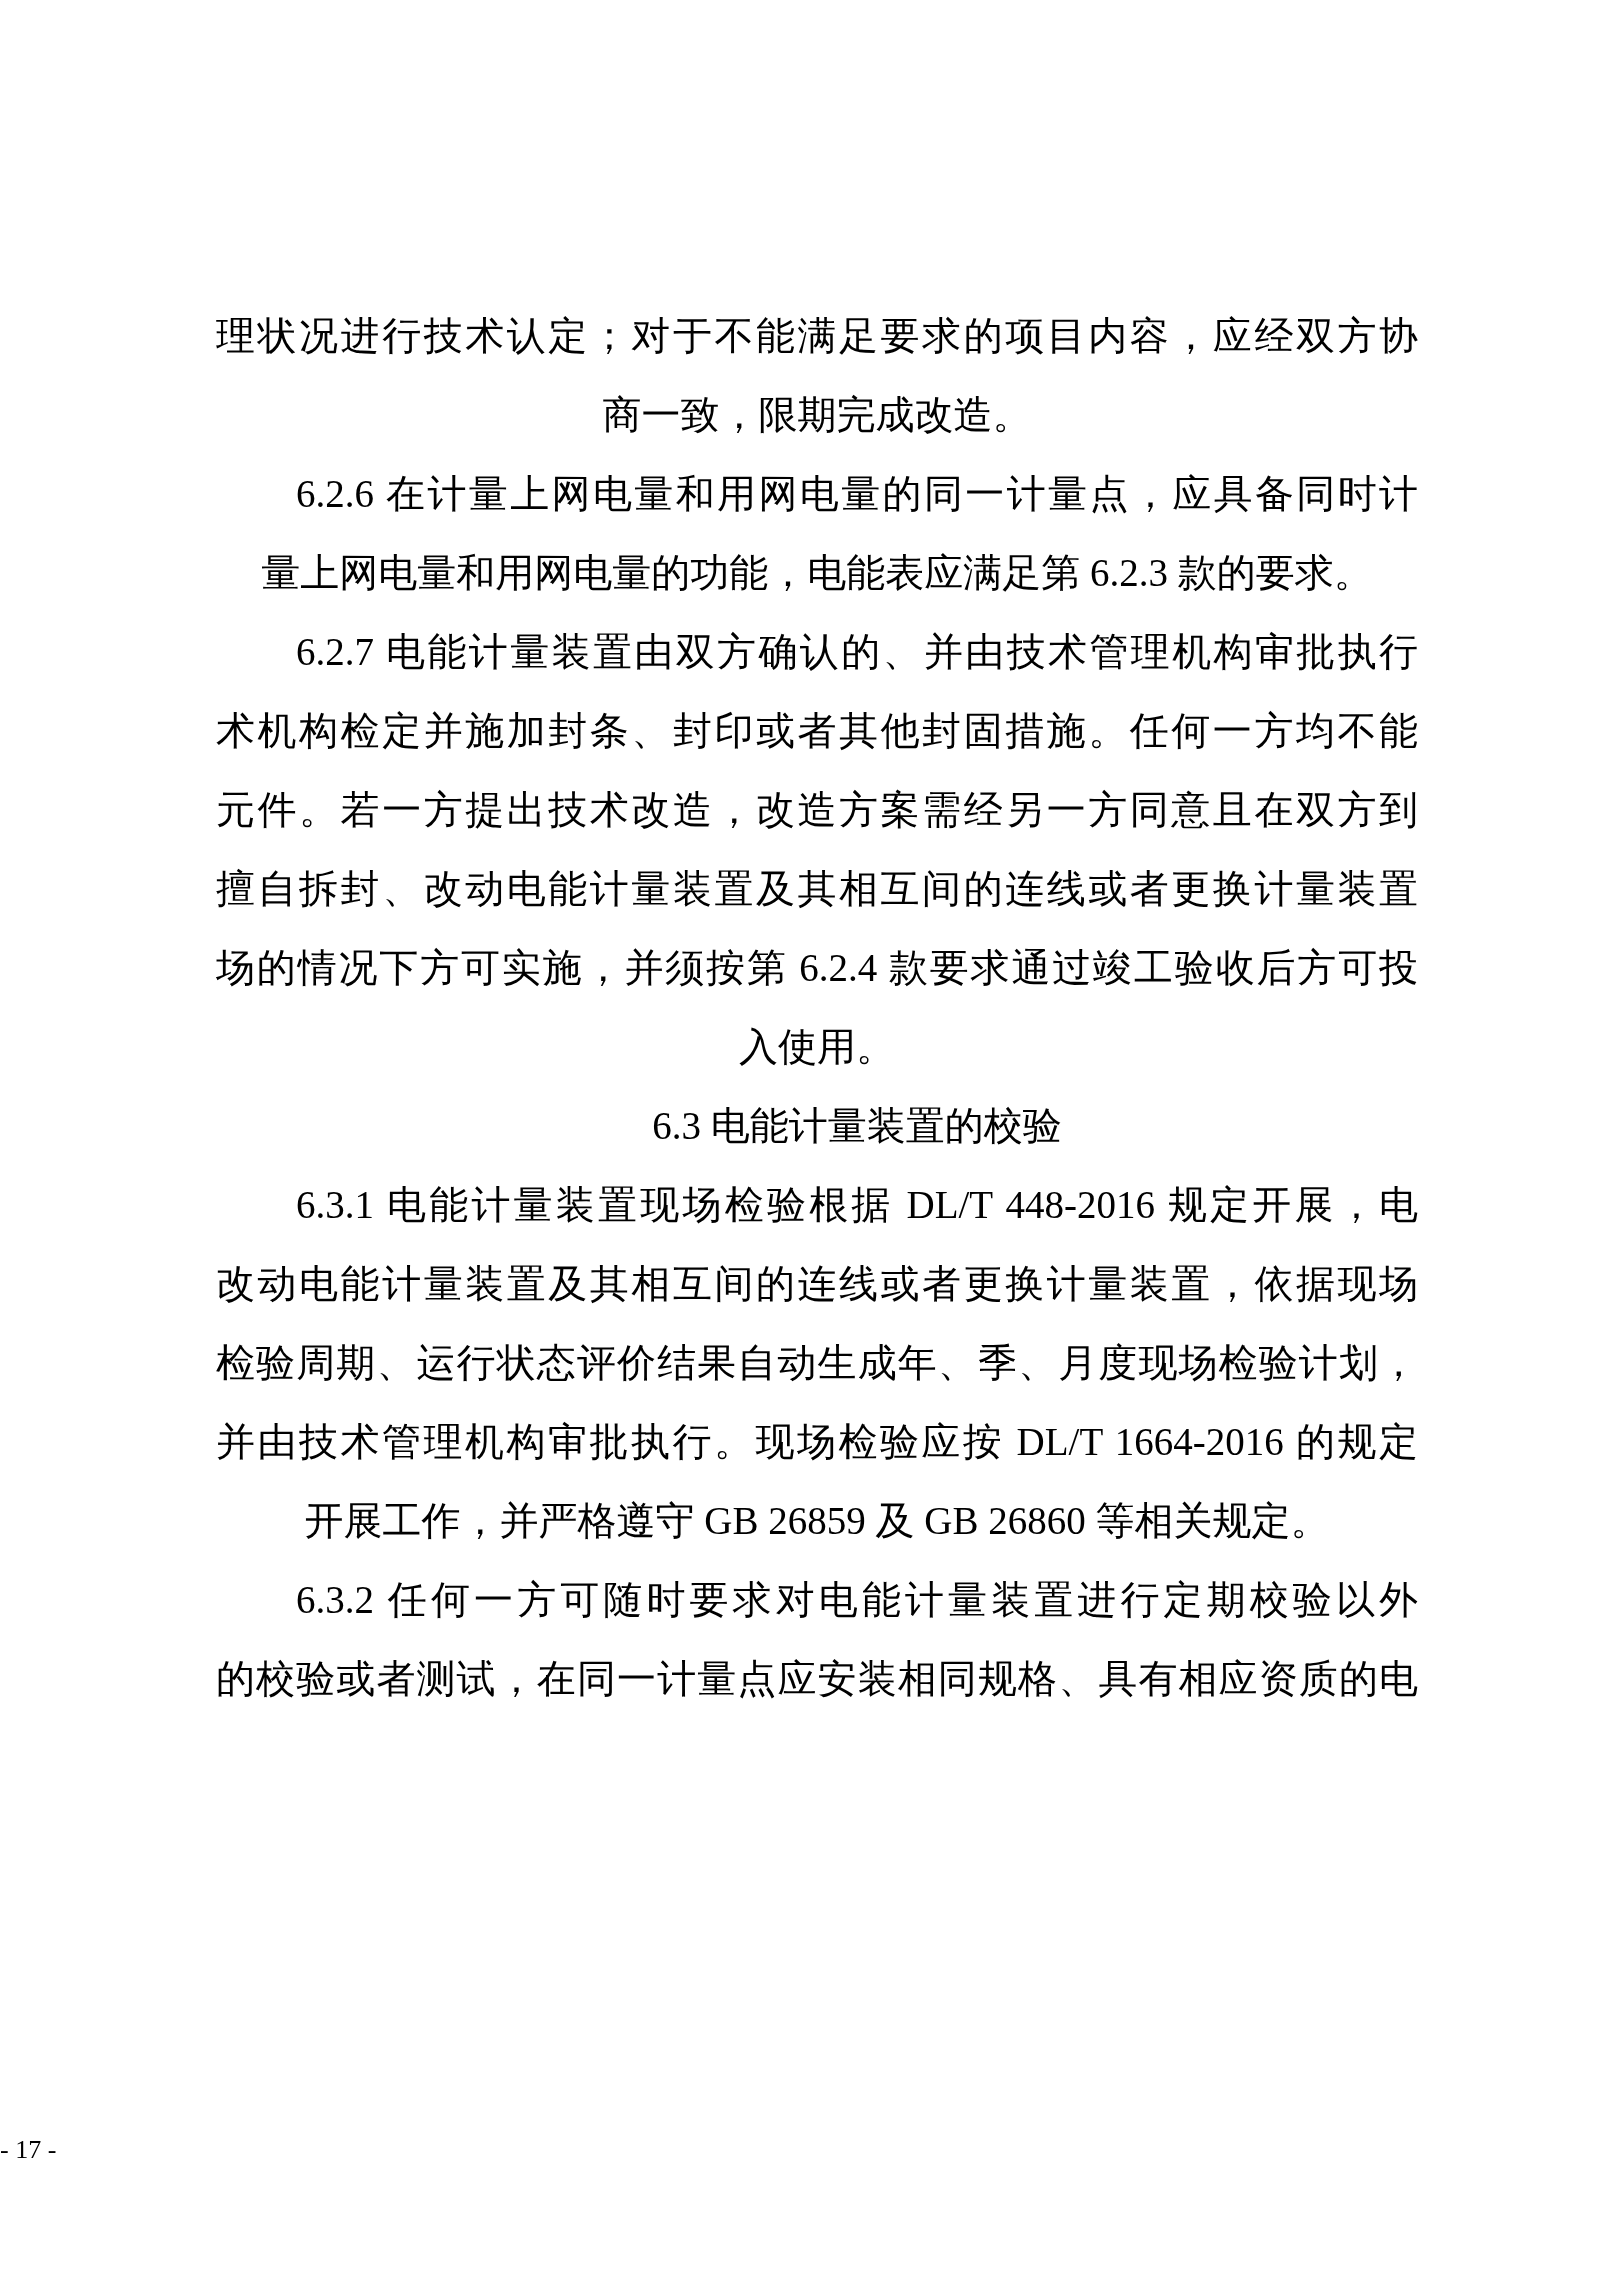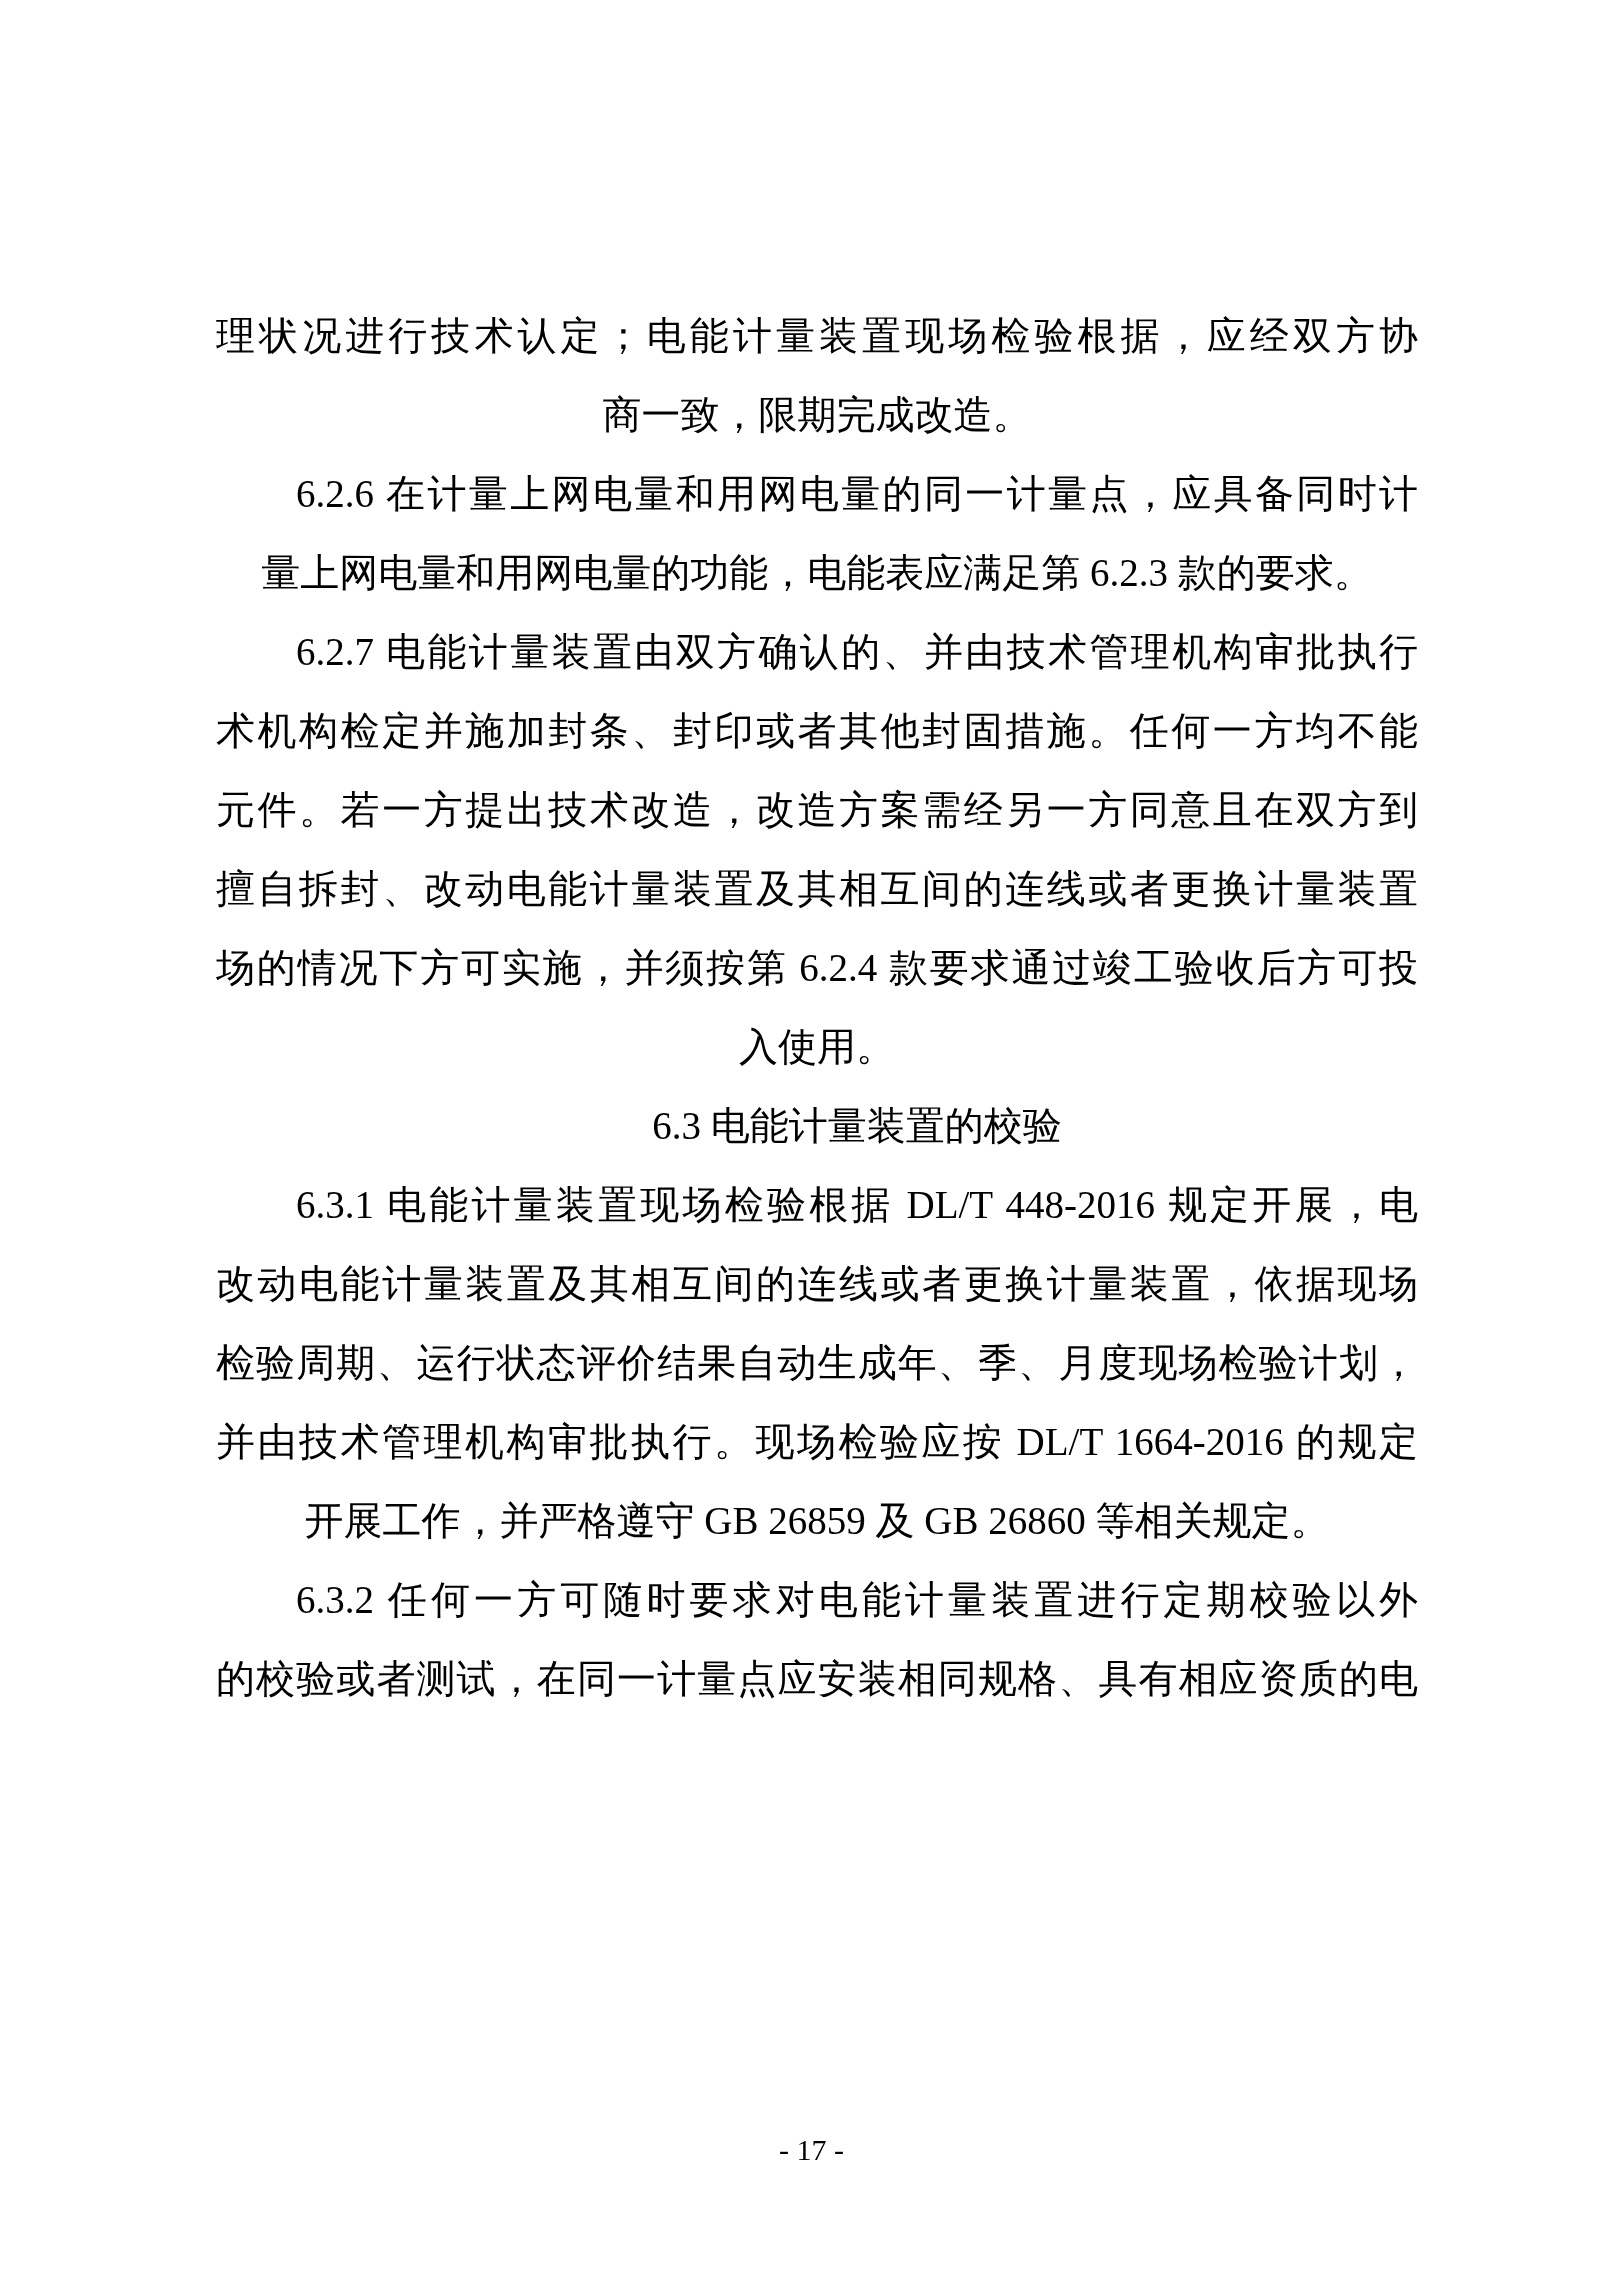--- a/index.html
+++ b/index.html
@@ -39,32 +39,31 @@
     text-justify: inter-character;
   }
   .line.indent {
     text-indent: 80px;
   }
   .page-number {
     position: absolute;
     top: 2127px;
     left: 0;
     width: 100%;
-    text-align: center;
-    font-size: 30px;
+    font-size: 26px;
     line-height: 45px;
     color: #000000;
   }
 </style>
 </head>
 <body>
 
 <div class="text-block">
     <div class="paragraph">
-      <div class="line fill">理状况进行技术认定；电能计量装置现场检验根据，应经双方协</div>
+      <div class="line fill">理状况进行技术认定；对于不能满足要求的项目内容，应经双方协</div>
       <div class="line">商一致，限期完成改造。</div>
     </div>
     <div class="paragraph">
       <div class="line fill indent">6.2.6 在计量上网电量和用网电量的同一计量点，应具备同时计</div>
       <div class="line">量上网电量和用网电量的功能，电能表应满足第 6.2.3 款的要求。</div>
     </div>
     <div class="paragraph">
       <div class="line fill indent">6.2.7 电能计量装置由双方确认的、并由技术管理机构审批执行</div>
       <div class="line fill">术机构检定并施加封条、封印或者其他封固措施。任何一方均不能</div>
       <div class="line fill">元件。若一方提出技术改造，改造方案需经另一方同意且在双方到</div>

